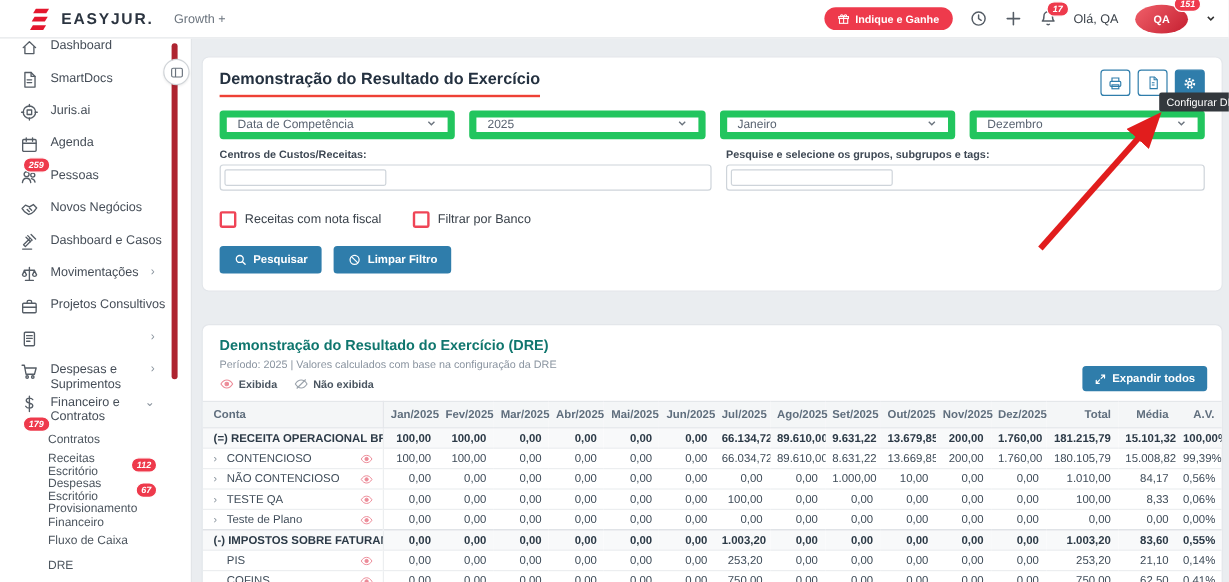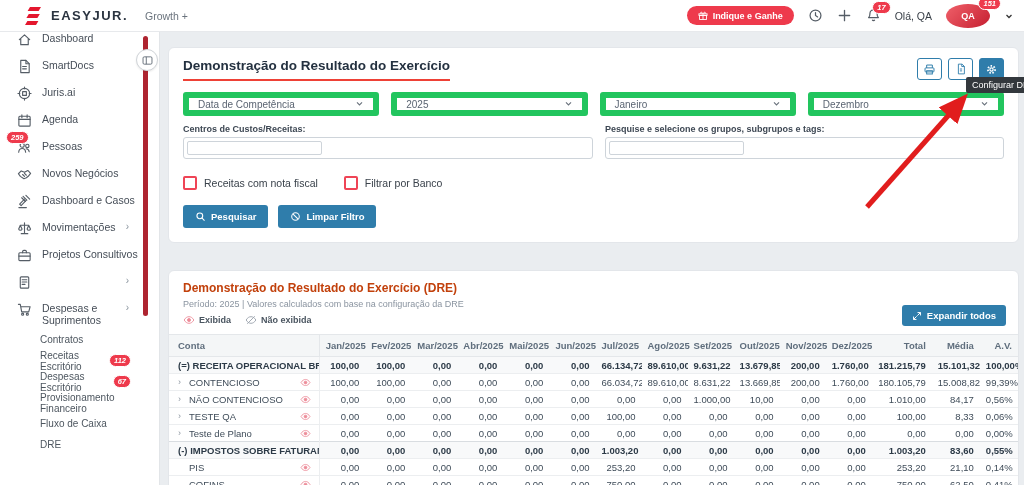--- a/index.html
+++ b/index.html
@@ -25,21 +25,21 @@
   .caret { color:#333; }
 
   
   .content { display:flex; height:453px; }
   .sidebar { width:160px; background:#fff; border-right:1px solid #e2e5e8; position:relative; flex-shrink:0; overflow:hidden; }
   .side-scroll { position:absolute; left:143px; top:4px; width:5px; height:280px; background:#ae2430; border-radius:3px; }
   .collapse-btn { position:absolute; left:136px; top:17px; width:22px; height:22px; border-radius:50%; background:#fff; border:1px solid #d0d4d8; color:#6a737d; display:flex; align-items:center; justify-content:center; z-index:6; box-shadow:0 1px 2px rgba(0,0,0,.08); }
   .side-item { position:relative; display:flex; height:27px; padding-left:17px; padding-right:8px; font-size:10.5px; color:#454d57; cursor:pointer; }
   .sicon { width:16px; display:flex; color:#555d66; margin-right:9px; flex-shrink:0; }
   .schev { margin-left:auto; margin-right:22px; color:#8a949e; font-size:10px; }
-  .badge-under { position:absolute; left:6px; bottom:-4px; z-index:2; }
+  .badge-under { position:absolute; left:19px; bottom:-4px; z-index:2; }
   .side-sub { display:flex; align-items:center; height:21px; padding-left:40px; padding-right:8px; font-size:10px; color:#4d565f; cursor:pointer; }
   .badge-right { margin-left:auto; margin-right:20px; }
 
   .main { flex:1; padding:15px 5px 0 8px; position:relative; overflow:hidden; }
   .card { background:#fff; border:1px solid #e3e6ea; border-radius:6px; }
 
   
   .card-filters { padding:10px 14px 14px 14px; }
   .f-head { display:flex; justify-content:space-between; align-items:flex-start; }
   .page-title { font-size:13.5px; font-weight:700; color:#243140; padding-bottom:6px; border-bottom:2px solid #ee4136; display:inline-block; }
@@ -56,21 +56,21 @@
   .tag-input { width:135px; height:14px; border:1px solid #ced4da; border-radius:2px; }
   .checks { display:flex; gap:26px; margin-top:17px; align-items:center; }
   .check { display:flex; align-items:center; gap:7px; font-size:10.5px; color:#3a424b; }
   .cbox { width:14px; height:14px; border:2px solid #ef4456; border-radius:2px; background:#fff; flex-shrink:0; }
   .actions { display:flex; gap:10px; margin-top:15px; }
   .btn { background:#2f7dab; color:#fff; border:none; border-radius:3px; height:23px; padding:0 12px; font-size:9.5px; font-weight:700; display:flex; align-items:center; gap:5px; font-family:"Liberation Sans",sans-serif; }
 
   
   .card-dre { margin-top:27px; padding-top:10px; min-height:245px; }
   .dre-head { display:flex; justify-content:space-between; align-items:flex-end; padding:0 12px 8px 14px; }
-  .dre-title { font-size:12px; font-weight:700; color:#c2410c; }
+  .dre-title { font-size:12px; font-weight:700; color:#0f766e; }
   .dre-sub { font-size:9px; color:#8a94a0; margin-top:4px; }
   .legend { display:flex; gap:14px; margin-top:5px; font-size:9px; font-weight:700; color:#4a5560; align-items:center; }
   .legend .leg { display:flex; gap:4px; align-items:center; }
   .leg-eye { color:#ec8b98; display:flex; }
   .leg-eyeoff { color:#9aa2ab; display:flex; }
   .btn-expand { background:#2f7dab; color:#fff; border:none; border-radius:3px; height:21px; padding:0 10px; font-size:9.5px; font-weight:700; display:flex; align-items:center; gap:5px; font-family:"Liberation Sans",sans-serif; }
 
   table { width:100%; border-collapse:collapse; table-layout:fixed; }
   thead th { background:#f4f6f7; border-top:1px solid #e4e7ea; border-bottom:1px solid #e4e7ea; font-size:9.5px; font-weight:700; color:#5f6e7d; padding:5px 6px; text-align:right; white-space:nowrap; }
   thead th:first-child { text-align:left; padding-left:9px; border-right:1px solid #e4e7ea; }
@@ -245,20 +245,30 @@
             <span class="sicon">
               <svg width="15" height="15" viewBox="0 0 16 16" fill="none" stroke="currentColor" stroke-width="1.2" stroke-linecap="round" stroke-linejoin="round">
                 <path d="M1.5 2.5h2L5 10.5h7.5L14 5H4.2"></path>
                 <circle cx="6" cy="13" r="1.1"></circle>
                 <circle cx="11" cy="13" r="1.1"></circle>
               </svg>
             </span>
             <span>Despesas e Suprimentos</span>
             <span class="schev">›</span>
           </div>
+          <div class="side-item">
+            <span class="sicon">
+              <svg width="15" height="15" viewBox="0 0 16 16" fill="none" stroke="currentColor" stroke-width="1.2" stroke-linecap="round" stroke-linejoin="round">
+                <path d="M8 1.2v13.6M11 4.3c-.7-1-1.7-1.4-3-1.4-1.6 0-2.8.9-2.8 2.2 0 2.9 5.8 1.7 5.8 4.5 0 1.4-1.3 2.3-3 2.3-1.5 0-2.7-.6-3.3-1.7"></path>
+              </svg>
+            </span>
+            <span>Financeiro e Contratos</span>
+            <span class="schev">⌄</span>
+            <span class="nbadge badge-under">179</span>
+          </div>
           <div class="side-sub">
             <span>Contratos</span>
           </div>
           <div class="side-sub">
             <span>Receitas Escritório</span>
             <span class="nbadge badge-right">112</span>
           </div>
           <div class="side-sub">
             <span>Despesas Escritório</span>
             <span class="nbadge badge-right">67</span>

